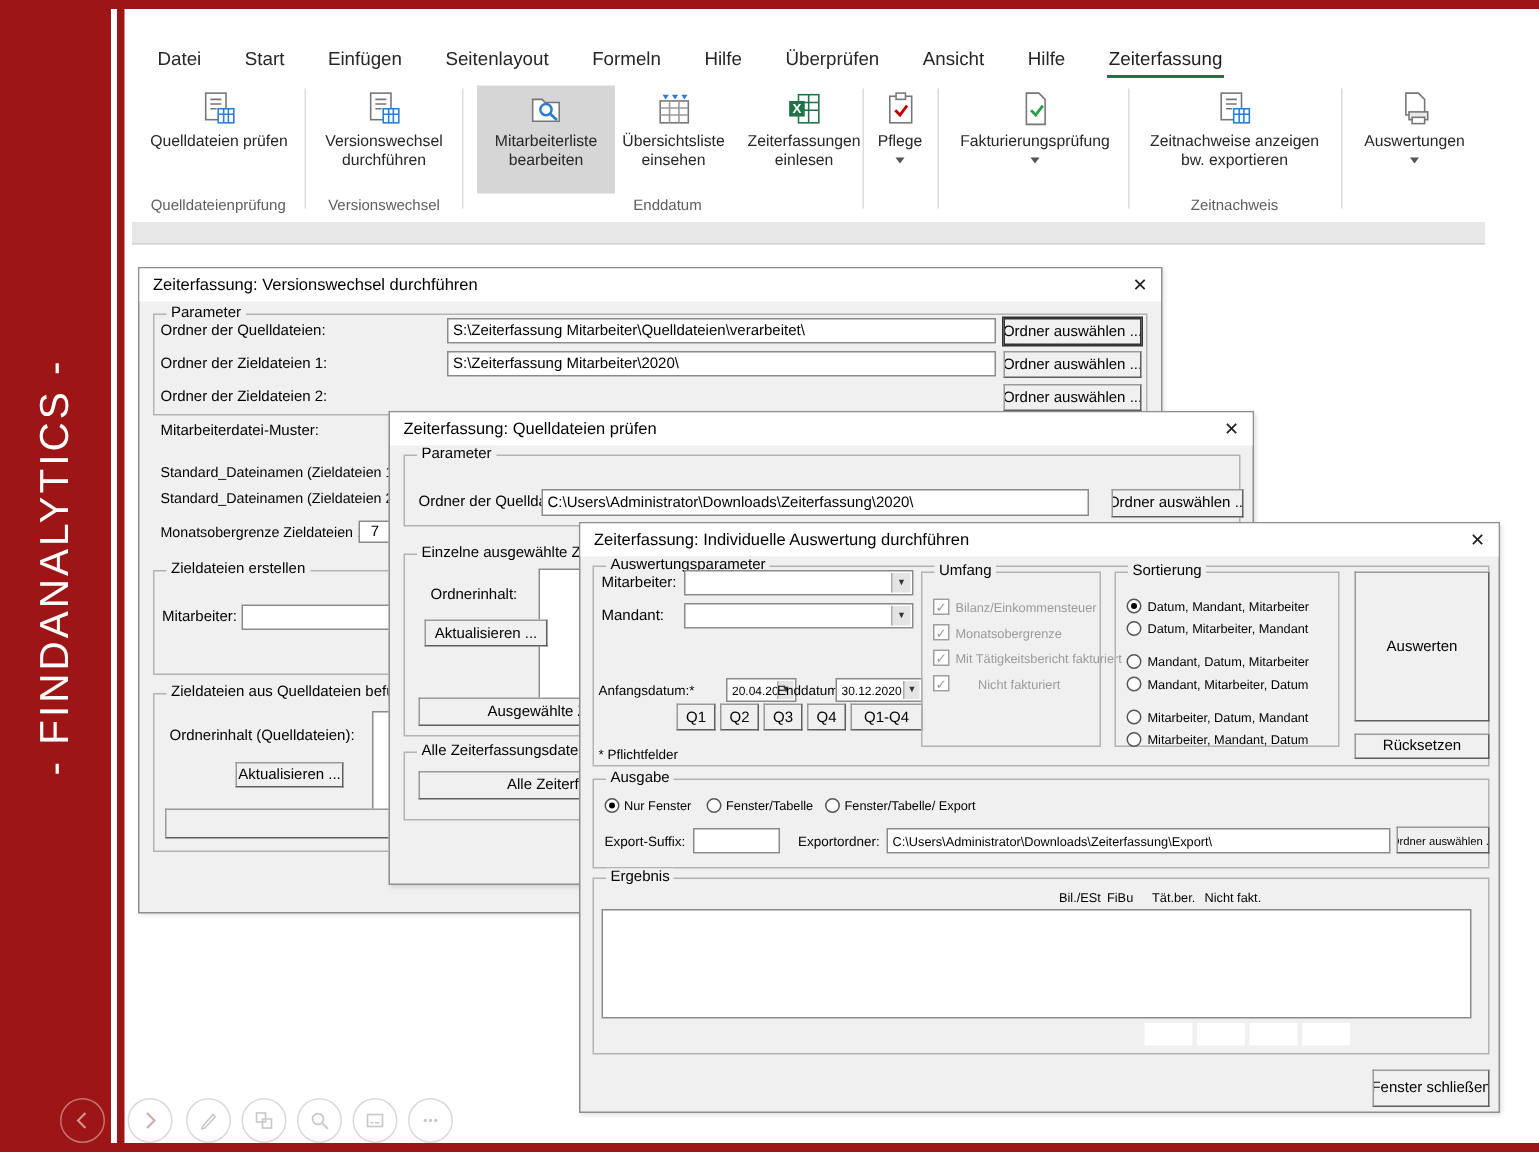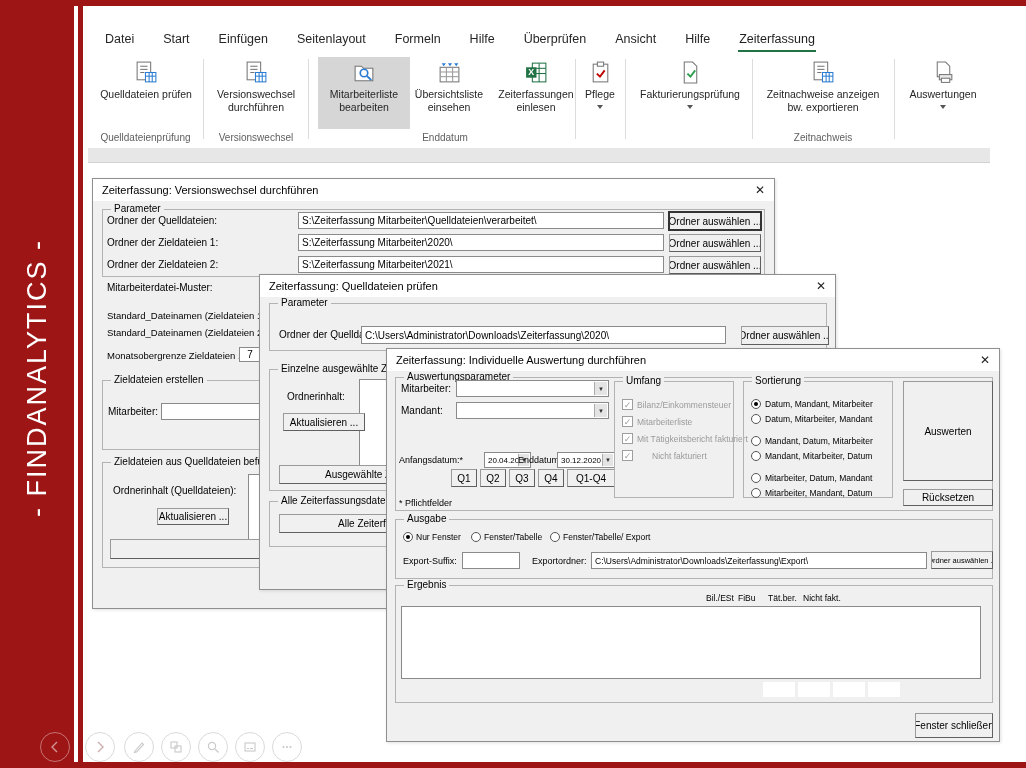--- a/index.html
+++ b/index.html
@@ -201,21 +201,20 @@
     <div class="grp" style="left:9px;top:30px;width:663px;height:68px;">
       <span class="glab">Parameter</span>
     </div>
     <span class="lab" style="left:14px;top:36px;">Ordner der Quelldateien:</span>
     <div class="inp" style="left:205px;top:33px;width:366px;height:17px;">S:\Zeiterfassung Mitarbeiter\Quelldateien\verarbeitet\</div>
     <div class="btn def" style="left:576px;top:33px;width:92px;height:18px;">Ordner auswählen ...</div>
     <span class="lab" style="left:14px;top:58px;">Ordner der Zieldateien 1:</span>
     <div class="inp" style="left:205px;top:55px;width:366px;height:17px;">S:\Zeiterfassung Mitarbeiter\2020\</div>
     <div class="btn" style="left:576px;top:55px;width:92px;height:18px;">Ordner auswählen ...</div>
     <span class="lab" style="left:14px;top:80px;">Ordner der Zieldateien 2:</span>
-    <div class="inp" style="left:205px;top:77px;width:366px;height:17px;">S:\Zeiterfassung Mitarbeiter\2021\</div>
     <div class="btn" style="left:576px;top:77px;width:92px;height:18px;">Ordner auswählen ...</div>
     <span class="lab" style="left:14px;top:103px;">Mitarbeiterdatei-Muster:</span>
     <span class="lab f95" style="left:14px;top:131px;">Standard_Dateinamen (Zieldateien 1):</span>
     <span class="lab f95" style="left:14px;top:148px;">Standard_Dateinamen (Zieldateien 2):</span>
     <span class="lab f95" style="left:14px;top:171px;">Monatsobergrenze Zieldateien 1:</span>
     <div class="inp" style="left:146px;top:168px;width:22px;height:15px;justify-content:center;">7</div>
     <div class="grp" style="left:9px;top:201px;width:500px;height:70px;">
       <span class="glab">Zieldateien erstellen</span>
     </div>
     <span class="lab" style="left:15px;top:227px;">Mitarbeiter:</span>
@@ -287,21 +286,21 @@
     <div class="btn f9" style="left:151px;top:120px;width:26px;height:18px;">Q4</div>
     <div class="btn f9" style="left:180px;top:120px;width:48px;height:18px;text-align:right;">Q1-Q4</div>
     <span class="lab f9" style="left:12px;top:149px;">* Pflichtfelder</span>
 
     <div class="grp" style="left:227px;top:32px;width:120px;height:117px;">
       <span class="glab">Umfang</span>
     </div>
     <span class="cb" style="left:235px;top:50px;">✓</span>
     <span class="lab f85" style="left:250px;top:51px;color:#9a9a9a;">Bilanz/Einkommensteuer</span>
     <span class="cb" style="left:235px;top:67px;">✓</span>
-    <span class="lab f85" style="left:250px;top:68px;color:#9a9a9a;">Mitarbeiterliste</span>
+    <span class="lab f85" style="left:250px;top:68px;color:#9a9a9a;">Monatsobergrenze</span>
     <span class="cb" style="left:235px;top:84px;">✓</span>
     <span class="lab f85" style="left:250px;top:85px;color:#9a9a9a;">Mit Tätigkeitsbericht fakturiert</span>
     <span class="cb" style="left:235px;top:101px;">✓</span>
     <span class="lab f85" style="left:265px;top:102px;color:#9a9a9a;text-align:right;">Nicht fakturiert</span>
 
     <div class="grp" style="left:356px;top:32px;width:150px;height:117px;">
       <span class="glab">Sortierung</span>
     </div>
     <span class="rad sel" style="left:364px;top:50px;"></span>
     <span class="lab f85" style="left:378px;top:50px;">Datum, Mandant, Mitarbeiter</span>

